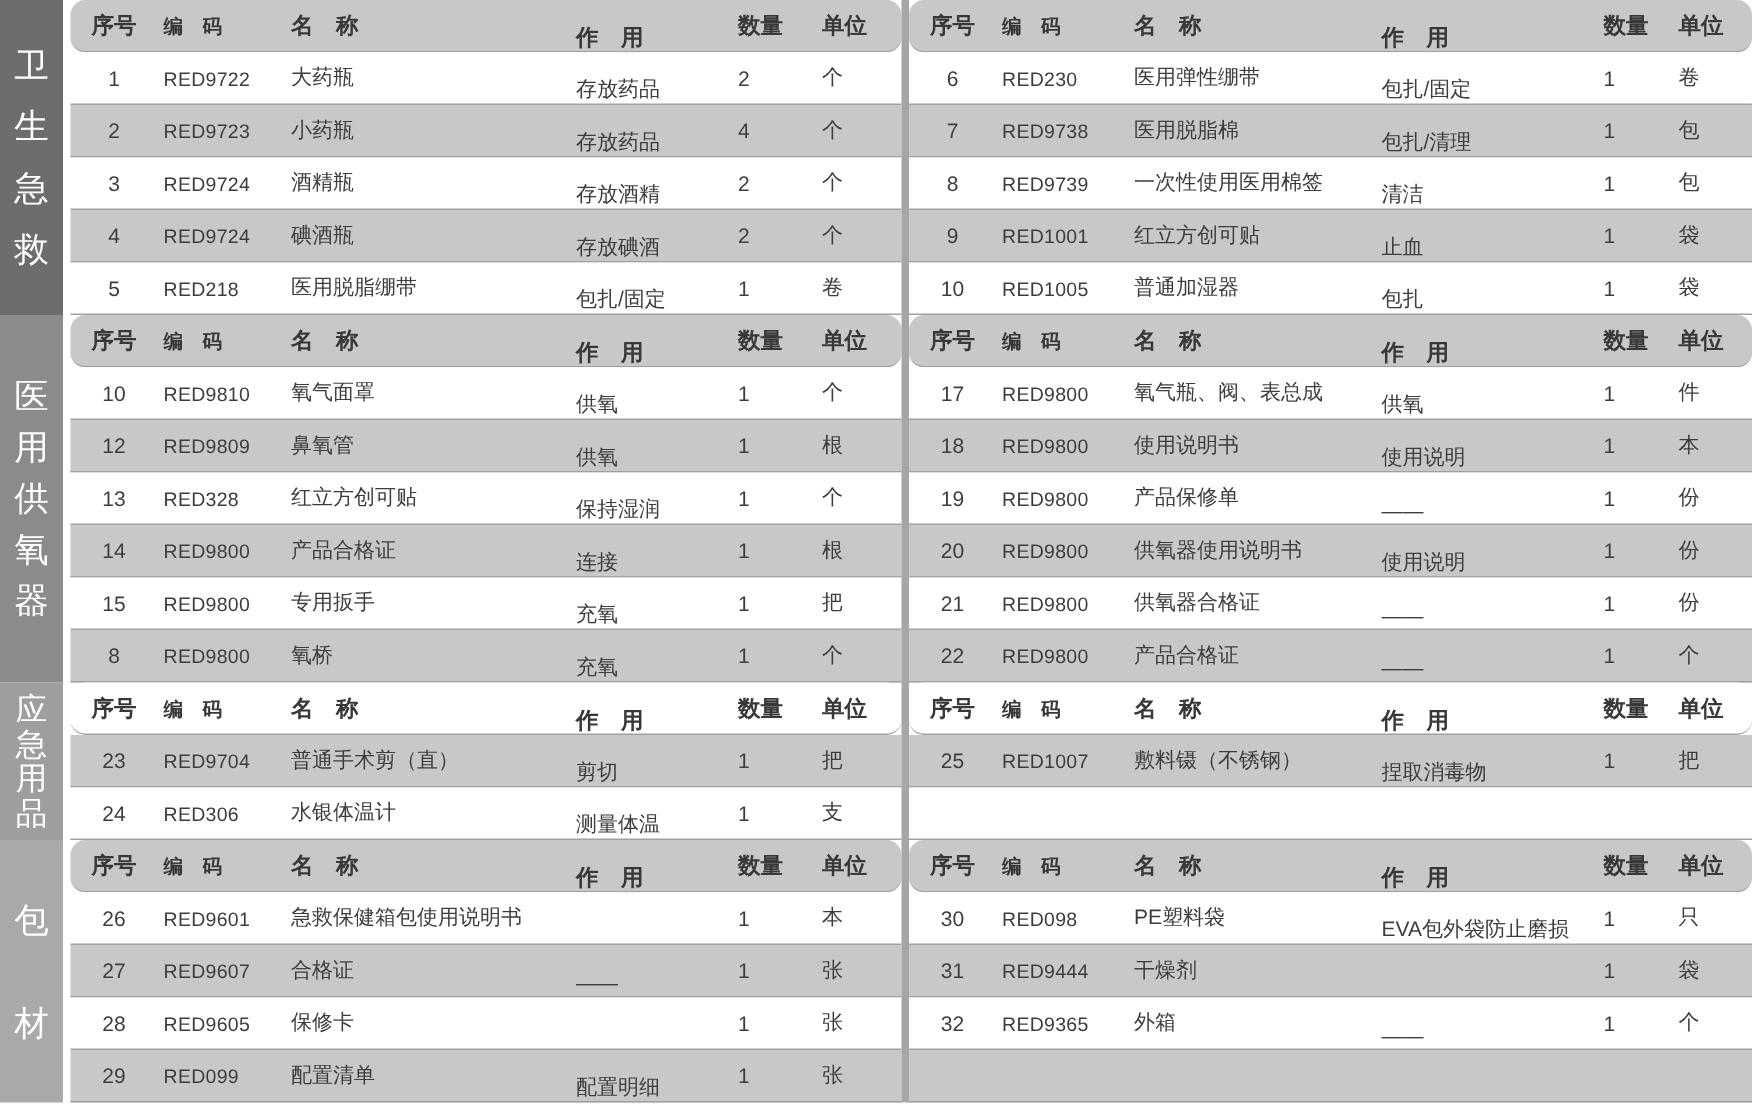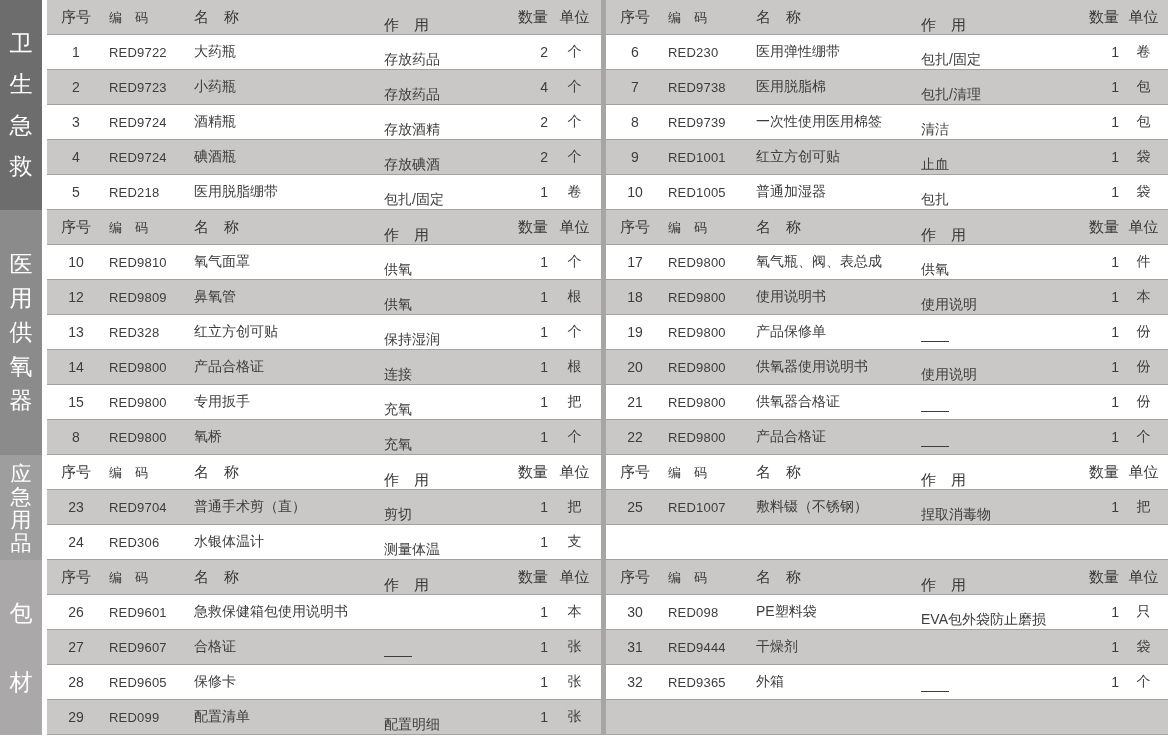--- a/index.html
+++ b/index.html
@@ -21,28 +21,28 @@
   .tcol.left  { width:554px; }
   .divider { width:5px; height:735px; background:#a8a6a4; }
   .tcol.right { width:562px; }
 
   .row { display:grid; height:35px; align-items:center;
          border-bottom:1px solid #a3a1a0; color:#3d3d3d; font-size:14px; }
   .tcol.left  .row { grid-template-columns:58px 85px 190px 112px 56px 53px; }
   .tcol.right .row { grid-template-columns:58px 88px 165px 152px 50px 49px; }
   .row.gray  { background:#cac8c6; }
   .row.white { background:#ffffff; }
-  .row.head  { font-weight:normal; font-size:15px; color:#383838; }
+  .row.head  { font-weight:bold; font-size:15px; color:#383838;border-radius:10px; }
 
   .c-no   { text-align:center; }
   .c-code { padding-left:4px; font-size:13px; letter-spacing:0.2px; }
   .c-name { padding-left:4px; }
   .c-use  { padding-left:4px;margin-top:16px; }
-  .c-qty  { text-align:right; }
-  .c-unit { text-align:center; }
+  .c-qty  { text-align:left; }
+  .c-unit { text-align:left; }
   .row.head .c-code, .row.head .c-name, .row.head .c-use { letter-spacing:0; }
 </style>
 </head>
 <body>
 
 <div class="page">
   <div class="sidebar" id="sidebar">
       <div class="side-block" style="height: 210px; background: rgb(110, 109, 109); font-size: 23px; gap: 18px;">
         <span>卫</span>
         <span>生</span>

